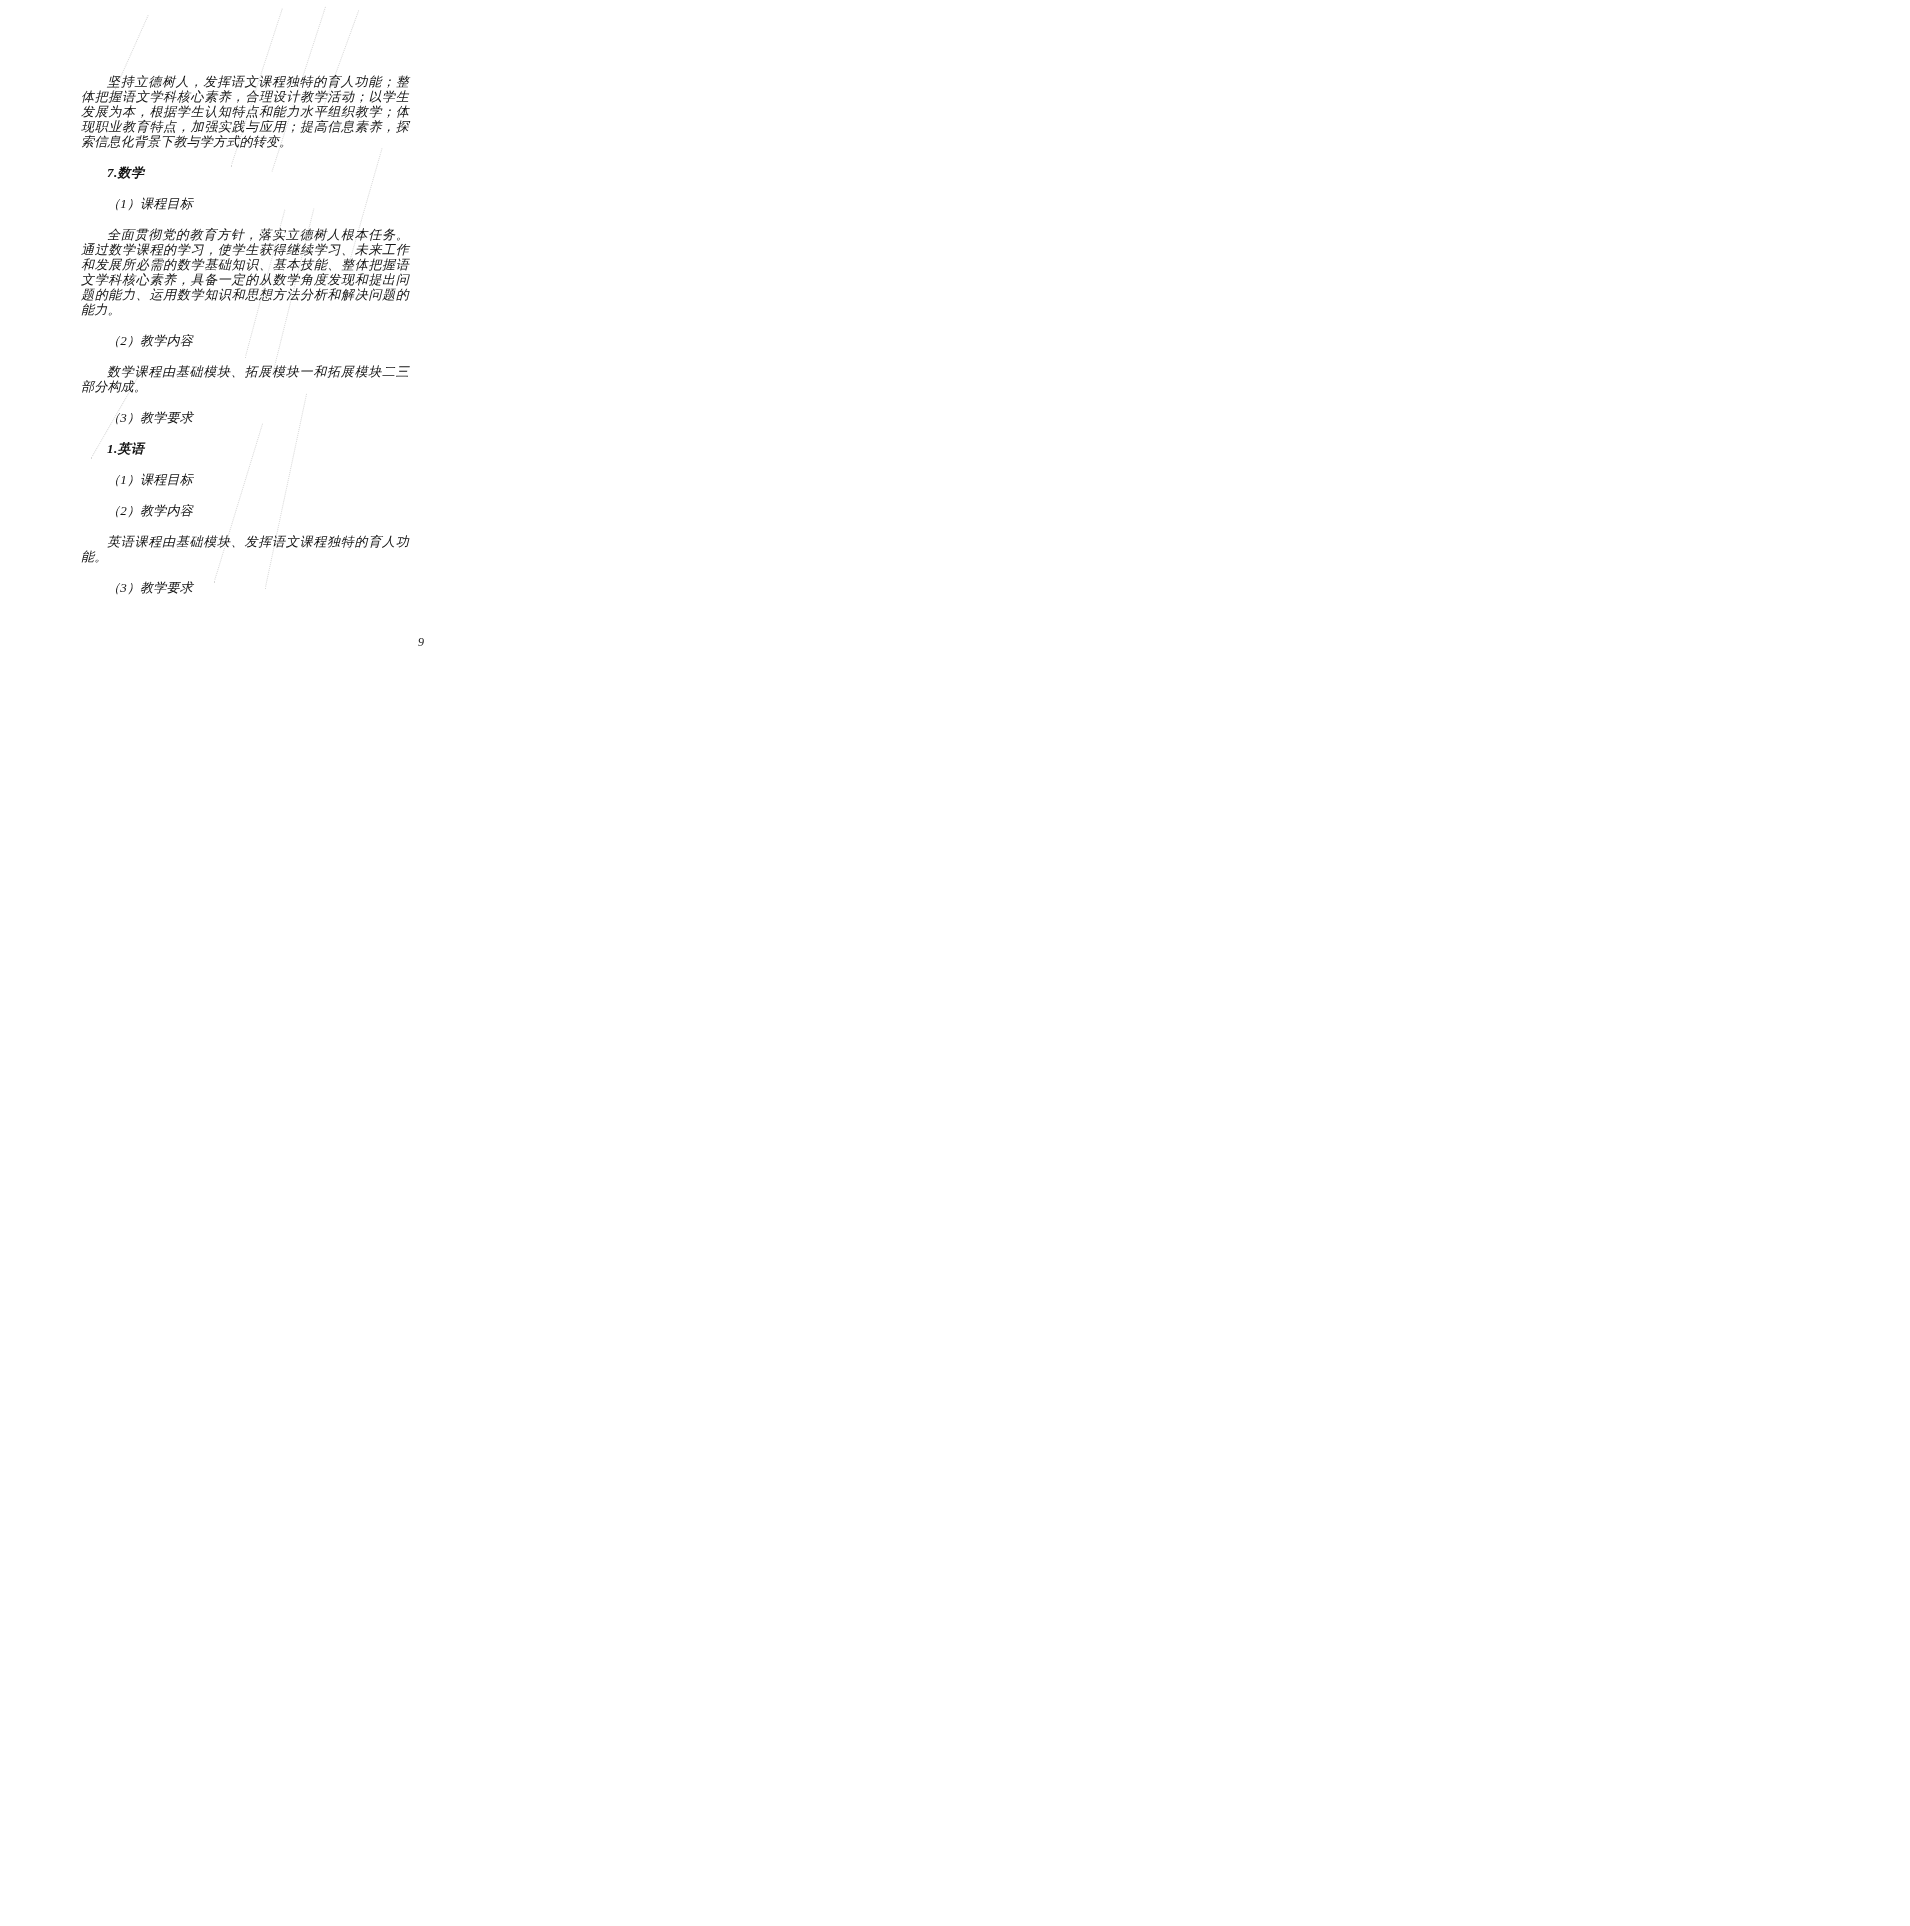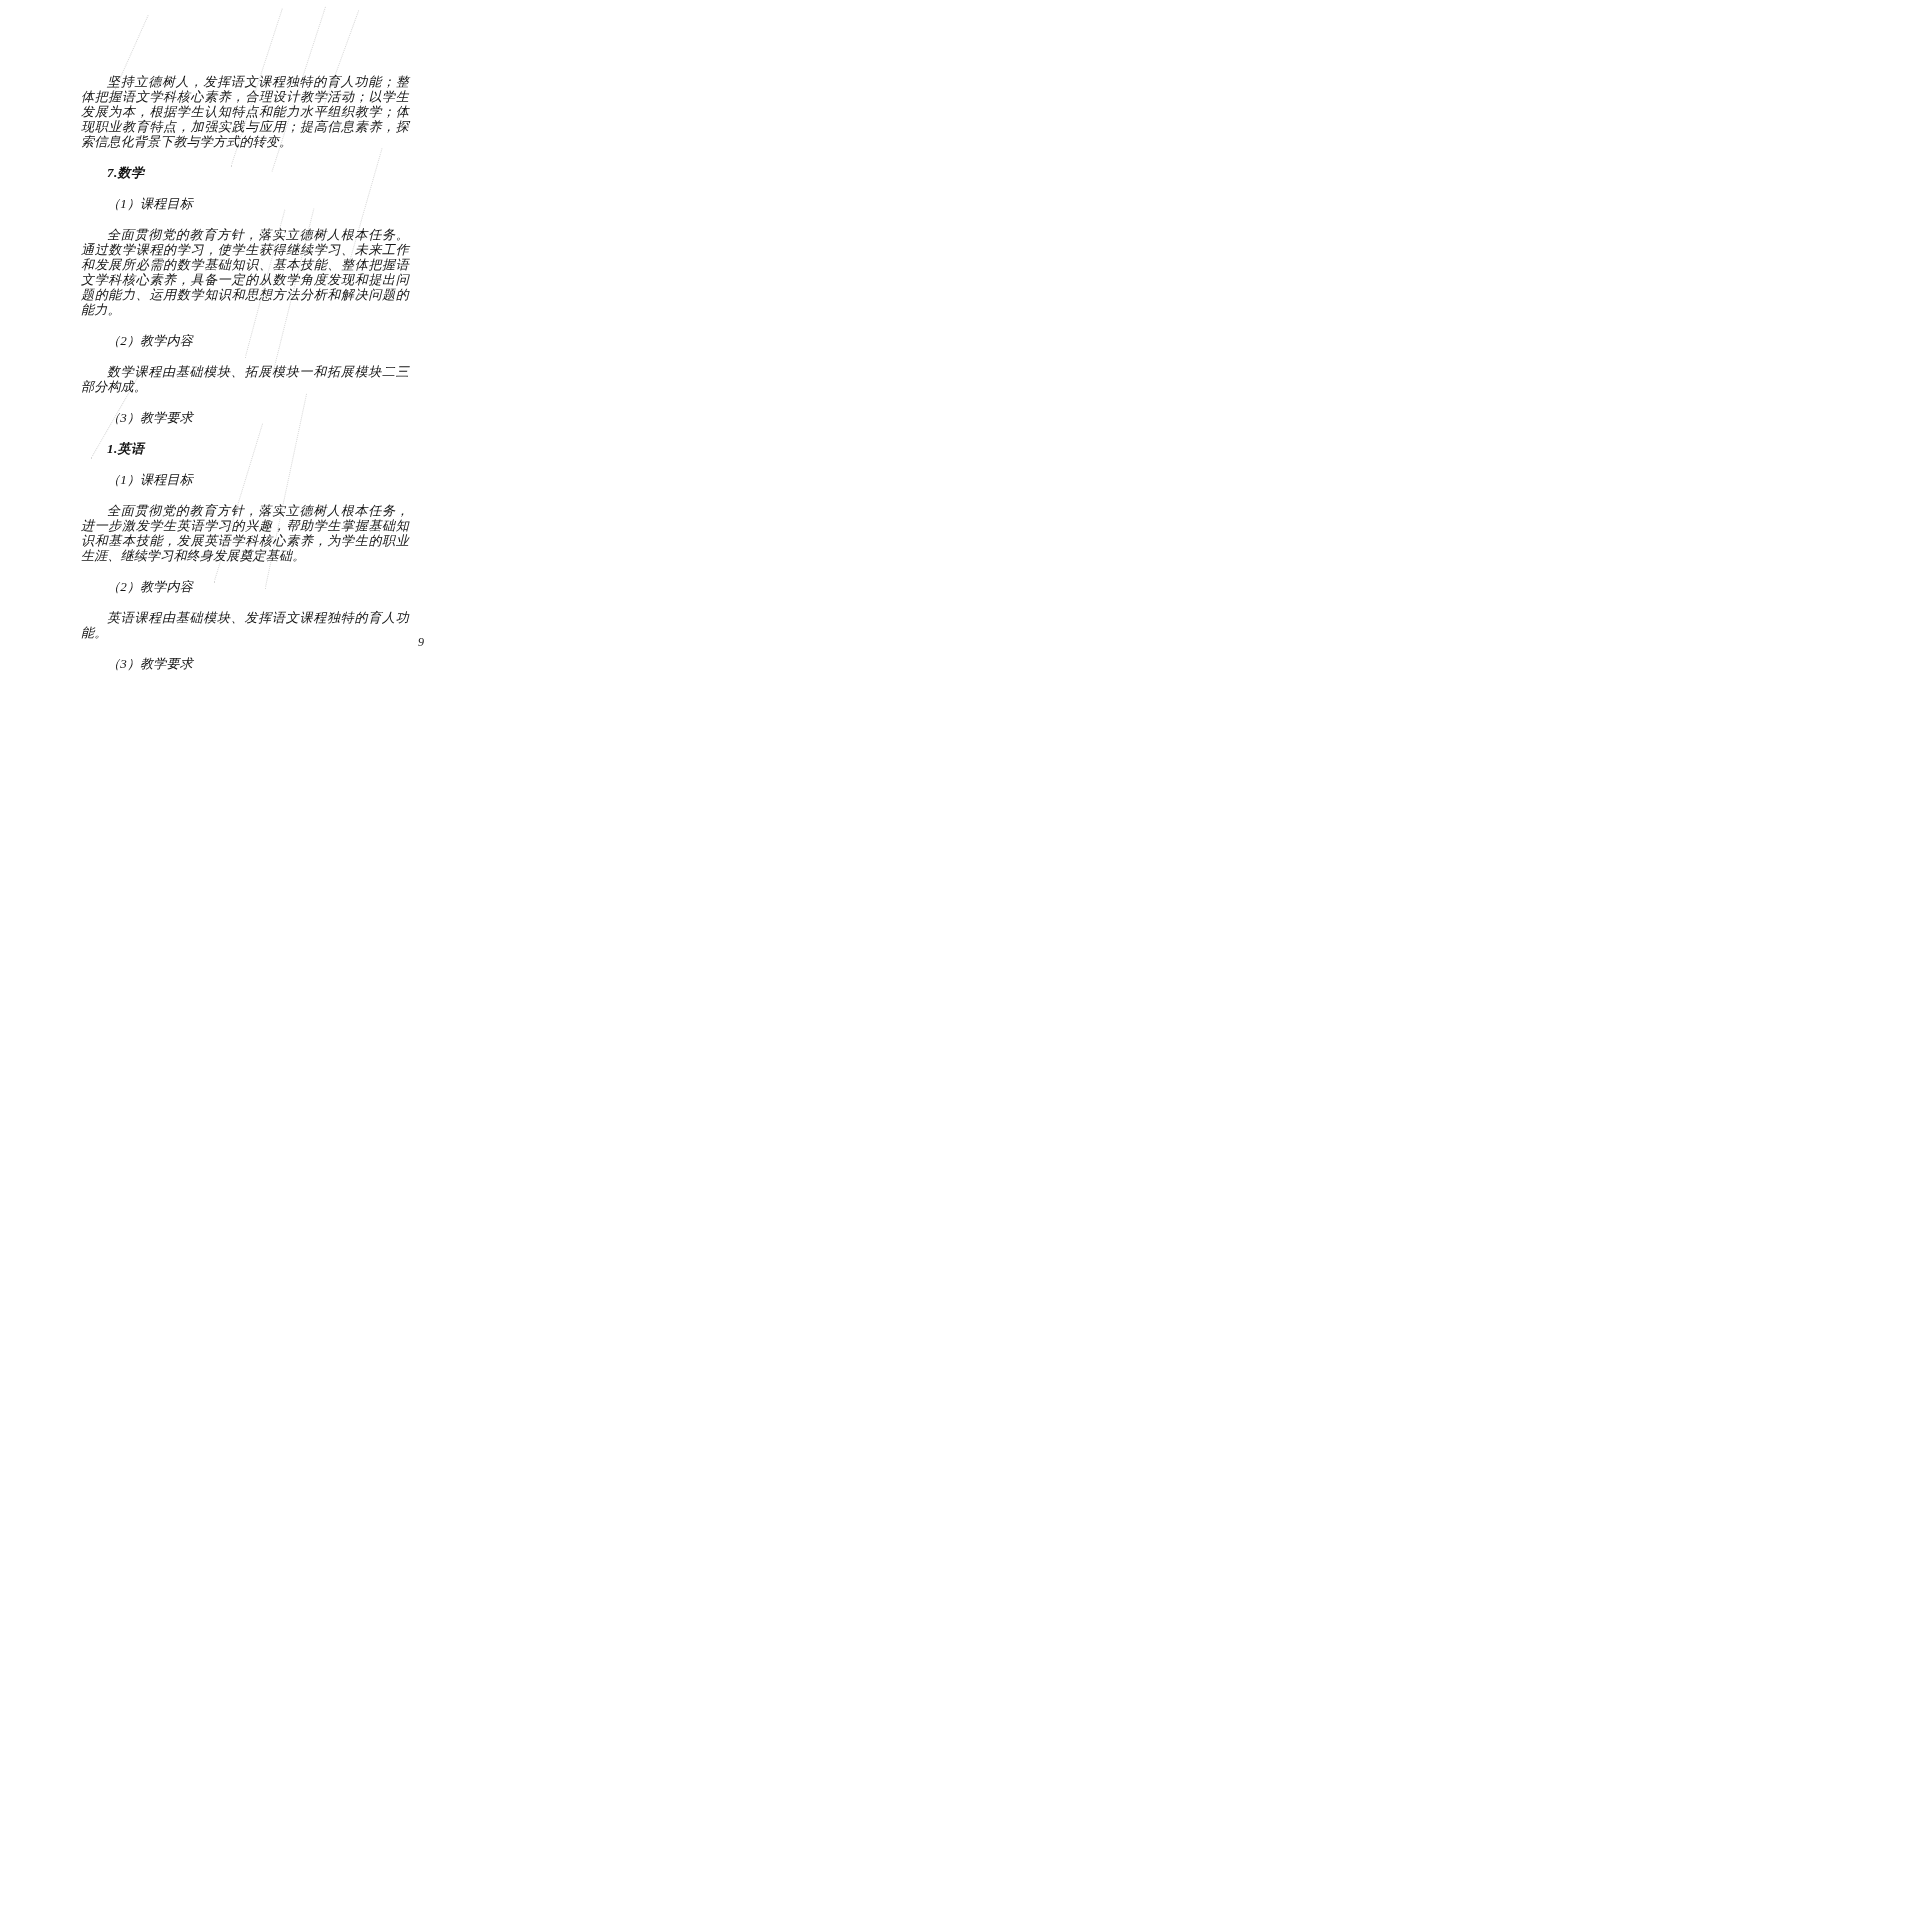--- a/index.html
+++ b/index.html
@@ -81,21 +81,20 @@
   <div class="content">
     <p class="body">坚持立德树人，发挥语文课程独特的育人功能；整体把握语文学科核心素养，合理设计教学活动；以学生发展为本，根据学生认知特点和能力水平组织教学；体现职业教育特点，加强实践与应用；提高信息素养，探索信息化背景下教与学方式的转变。</p>
     <p class="heading">7.数学</p>
     <p class="subheading">（1）课程目标</p>
     <p class="body">全面贯彻党的教育方针，落实立德树人根本任务。通过数学课程的学习，使学生获得继续学习、未来工作和发展所必需的数学基础知识、基本技能、整体把握语文学科核心素养，具备一定的从数学角度发现和提出问题的能力、运用数学知识和思想方法分析和解决问题的能力。</p>
     <p class="subheading">（2）教学内容</p>
     <p class="body">数学课程由基础模块、拓展模块一和拓展模块二三部分构成。</p>
     <p class="subheading">（3）教学要求</p>
     <p class="heading">1.英语</p>
     <p class="subheading">（1）课程目标</p>
-    <p class="body">全面贯彻党的教育方针，落实立德树人根本任务，进一步激发学生英语学习的兴趣，帮助学生掌握基础知识和基本技能，发展英语学科核心素养，为学生的职业生涯、继续学习和终身发展奠定基础。</p>
     <p class="subheading">（2）教学内容</p>
     <p class="body">英语课程由基础模块、发挥语文课程独特的育人功能。</p>
     <p class="subheading">（3）教学要求</p>
   </div>
 
   <div class="page-number">9</div>
 
 </div>
 
 

